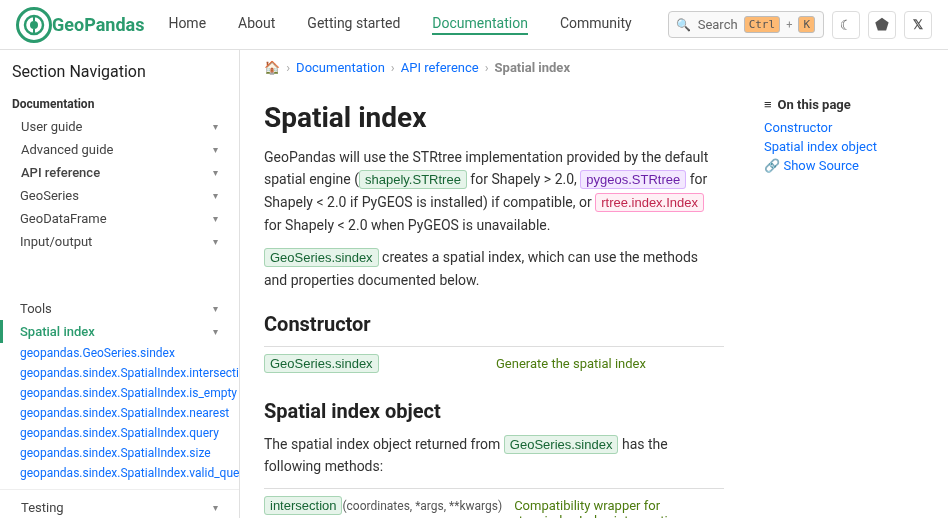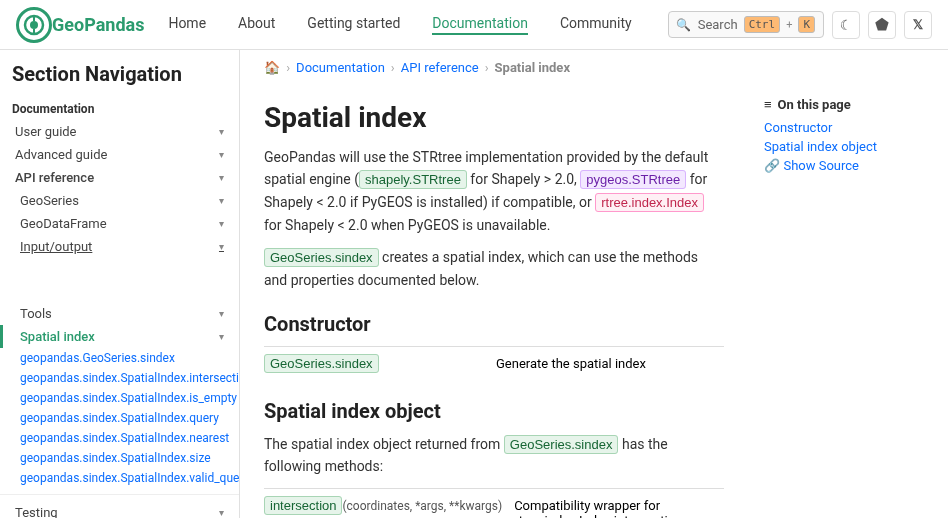--- a/index.html
+++ b/index.html
@@ -39,29 +39,29 @@
 
     
     .layout { display: flex; height: calc(100vh - 50px); overflow: hidden; }
 
     
     .sidebar {
       width: 240px; min-width: 240px; border-right: 1px solid #e0e0e0;
       overflow-y: auto; padding: 12px 0; background: #fff;
     }
     .sidebar-title {
-      font-size: 20px; font-weight: bold; padding: 0 12px 8px 12px; color: #222;
+      font-size: 16px; font-weight: normal; padding: 0 12px 8px 12px; color: #222;
     }
     .sidebar-section-label {
       font-size: 12px; font-weight: bold; color: #333; padding: 8px 12px 4px 12px;
       text-transform: none;
     }
     .sidebar-item {
       display: flex; align-items: center; justify-content: space-between;
-      padding: 4px 15px; cursor: pointer; color: #444; font-size: 13px;
+      padding: 4px 21px; cursor: pointer; color: #444; font-size: 13px;
       text-decoration: none;
       gap: 13px;
     }
     .sidebar-item.active { color: #2b9b6e; border-left: 3px solid #2b9b6e; padding-left: 9px; font-weight: 500; }
     .sidebar-item .chevron { font-size: 10px; color: #888; }
     .sidebar-subitem {
       padding: 3px 12px 3px 20px; font-size: 12px; color: #0d6efd; cursor: pointer;
       text-decoration: none; display: block;
     }
     .sidebar-divider { border-top: 1px solid #eee; margin: 6px 0; }
@@ -90,21 +90,21 @@
       padding: 1px 5px; font-family: Liberation Sans, sans-serif; font-size: 13px;
     }
     code.green { background: #e6f4ea; border-color: #a8d5b5; color: #166534; }
     code.purple { background: #f3e8ff; border-color: #d8b4fe; color: #6b21a8; }
     code.pink { background: #fff0f5; border-color: #f9c; color: #c0264d; }
 
     .api-table { width: 100%; border-top: 1px solid #ddd; margin-top: 10px; }
     .api-row { display: flex; padding: 8px 0; border-bottom: 1px solid #eee; align-items: baseline; gap: 12px; }
     .api-row:last-child { border-bottom: none; }
     .api-name { min-width: 220px; }
-    .api-desc { color: #000000; font-size: 13px; flex: 1; }
+    .api-desc { color: #4d7c0f; font-size: 13px; flex: 1; }
 
     .content-inner { max-width: 700px; }
     .content-area { flex: 1; overflow: hidden; }
     .content-columns { display: flex; flex: 1; overflow: hidden; }
   </style>
 </head>
 <body>
 
 <div class="header">
   <div class="logo-area">
@@ -164,38 +164,38 @@
       <span class="chevron">▾</span>
     </a>
     <a class="sidebar-item" href="#" style="padding-left:20px;">
       <span>GeoSeries</span>
       <span class="chevron">▾</span>
     </a>
     <a class="sidebar-item" href="#" style="padding-left:20px;">
       <span>GeoDataFrame</span>
       <span class="chevron">▾</span>
     </a>
-    <a class="sidebar-item" href="#" style="padding-left:20px;text-decoration:underline;">
+    <a class="sidebar-item" href="#" style="padding-left:20px;">
       <span>Input/output</span>
       <span class="chevron">▾</span>
     </a>
     <a class="sidebar-item" href="#" style="padding-left:20px;margin-top:44px;">
       <span>Tools</span>
       <span class="chevron">▾</span>
     </a>
     <a class="sidebar-item active" href="#" style="padding-left:17px;">
       <span>Spatial index</span>
       <span class="chevron">▾</span>
     </a>
 
     <a class="sidebar-subitem" href="#">geopandas.GeoSeries.sindex</a>
     <a class="sidebar-subitem" href="#">geopandas.sindex.SpatialIndex.intersection</a>
     <a class="sidebar-subitem" href="#">geopandas.sindex.SpatialIndex.is_empty</a>
+    <a class="sidebar-subitem" href="#">geopandas.sindex.SpatialIndex.nearest</a>
     <a class="sidebar-subitem" href="#">geopandas.sindex.SpatialIndex.query</a>
-    <a class="sidebar-subitem" href="#">geopandas.sindex.SpatialIndex.nearest</a>
     <a class="sidebar-subitem" href="#">geopandas.sindex.SpatialIndex.size</a>
     <a class="sidebar-subitem" href="#">geopandas.sindex.SpatialIndex.valid_query_predicates</a>
 
     <div class="sidebar-divider"></div>
 
     <a class="sidebar-item" href="#">
       <span>Testing</span>
       <span class="chevron">▾</span>
     </a>
     <a class="sidebar-item" href="#">

